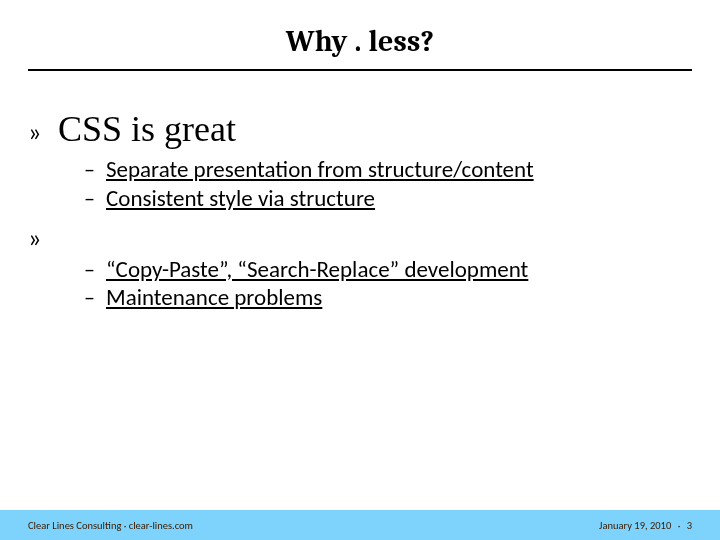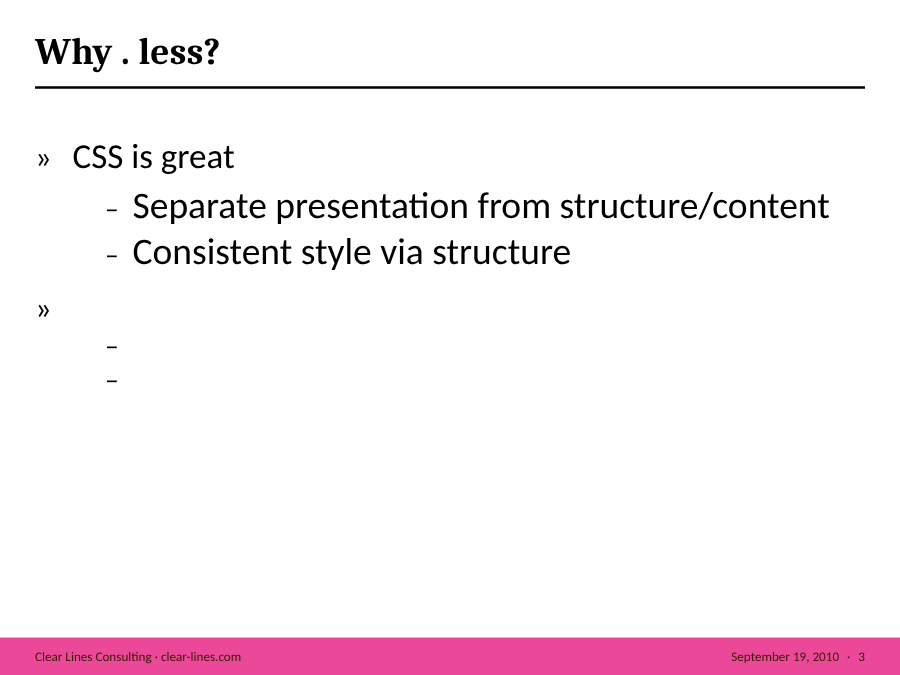--- a/index.html
+++ b/index.html
@@ -1,29 +1,29 @@
 <!DOCTYPE html>
 <html><head>
 <meta charset="utf-8">
 <style>
   * { margin: 0; padding: 0; box-sizing: border-box; }
   html, body { width: 720px; height: 540px; background: #fff; font-family: Calibri, "Segoe UI", Arial, sans-serif; color: #000; }
   .slide { position: relative; width: 720px; height: 540px; }
   .title-wrap { position: absolute; left: 28px; top: 24px; right: 28px; }
-  .title { font-family: Cambria, Georgia, "Times New Roman", serif; font-weight: 700; font-size: 30px; letter-spacing: 0.2px; }
+  .title { font-family: Cambria, Georgia, "Times New Roman", serif; font-weight: 700; font-size: 30px; letter-spacing: 0.2px; text-align: center; }
   .rule { margin-top: 10px; height: 0; border-bottom: 2.5px solid #000; }
   .content { position: absolute; left: 28px; right: 28px; top: 108px; }
   .l1 { display: flex; align-items: baseline; gap: 10px; margin-bottom: 4px; }
   .l1 .marker { font-size: 26px; font-weight: 400; line-height: 1; width: 20px; text-align: left; }
-  .l1 .text { font-size: 28px; line-height: 1.2; }
+  .l1 .text { font-size: 36px; line-height: 1.2; font-family: Liberation Serif, serif; }
   .l2-group { margin: 2px 0 12px 56px; }
   .l2 { display: flex; align-items: baseline; gap: 8px; }
   .l2 .dash { font-size: 22px; line-height: 1.25; width: 14px; text-align: left; }
-  .l2 .text { font-size: 30px; line-height: 1.25; }
-  .footer { position: absolute; left: 0; right: 0; bottom: 0; height: 30px; background: #ec4899; }
+  .l2 .text { font-size: 23px; line-height: 1.25; text-decoration: underline; }
+  .footer { position: absolute; left: 0; right: 0; bottom: 0; height: 30px; background: #7dd3fc; }
   .footer .inner { position: absolute; left: 28px; right: 28px; top: 0; bottom: 0; display: flex; align-items: center; justify-content: space-between; color: #3a1a00; font-size: 10.5px; }
   .page-sep { margin: 0 4px; }
 </style>
 </head>
 <body>
 
 <div class="slide">
 
   <div class="title-wrap">
     <h1 class="title">Why . less?</h1>
@@ -46,32 +46,34 @@
         <span class="text">Consistent style via structure</span>
       </div>
     </div>
 
     <div class="l1">
       <span class="marker">»</span>
     </div>
     <div class="l2-group">
       <div class="l2">
         <span class="dash">–</span>
+        <span class="text">“Copy-Paste”, “Search-Replace” development</span>
       </div>
       <div class="l2">
         <span class="dash">–</span>
+        <span class="text">Maintenance problems</span>
       </div>
     </div>
 
   </div>
 
   <div class="footer">
     <div class="inner">
       <span>Clear Lines Consulting · clear-lines.com</span>
       <span>
-        <span>September 19, 2010</span>
+        <span>January 19, 2010</span>
         <span class="page-sep">·</span>
         <span>3</span>
       </span>
     </div>
   </div>
 
 </div>
 
 </body></html>

